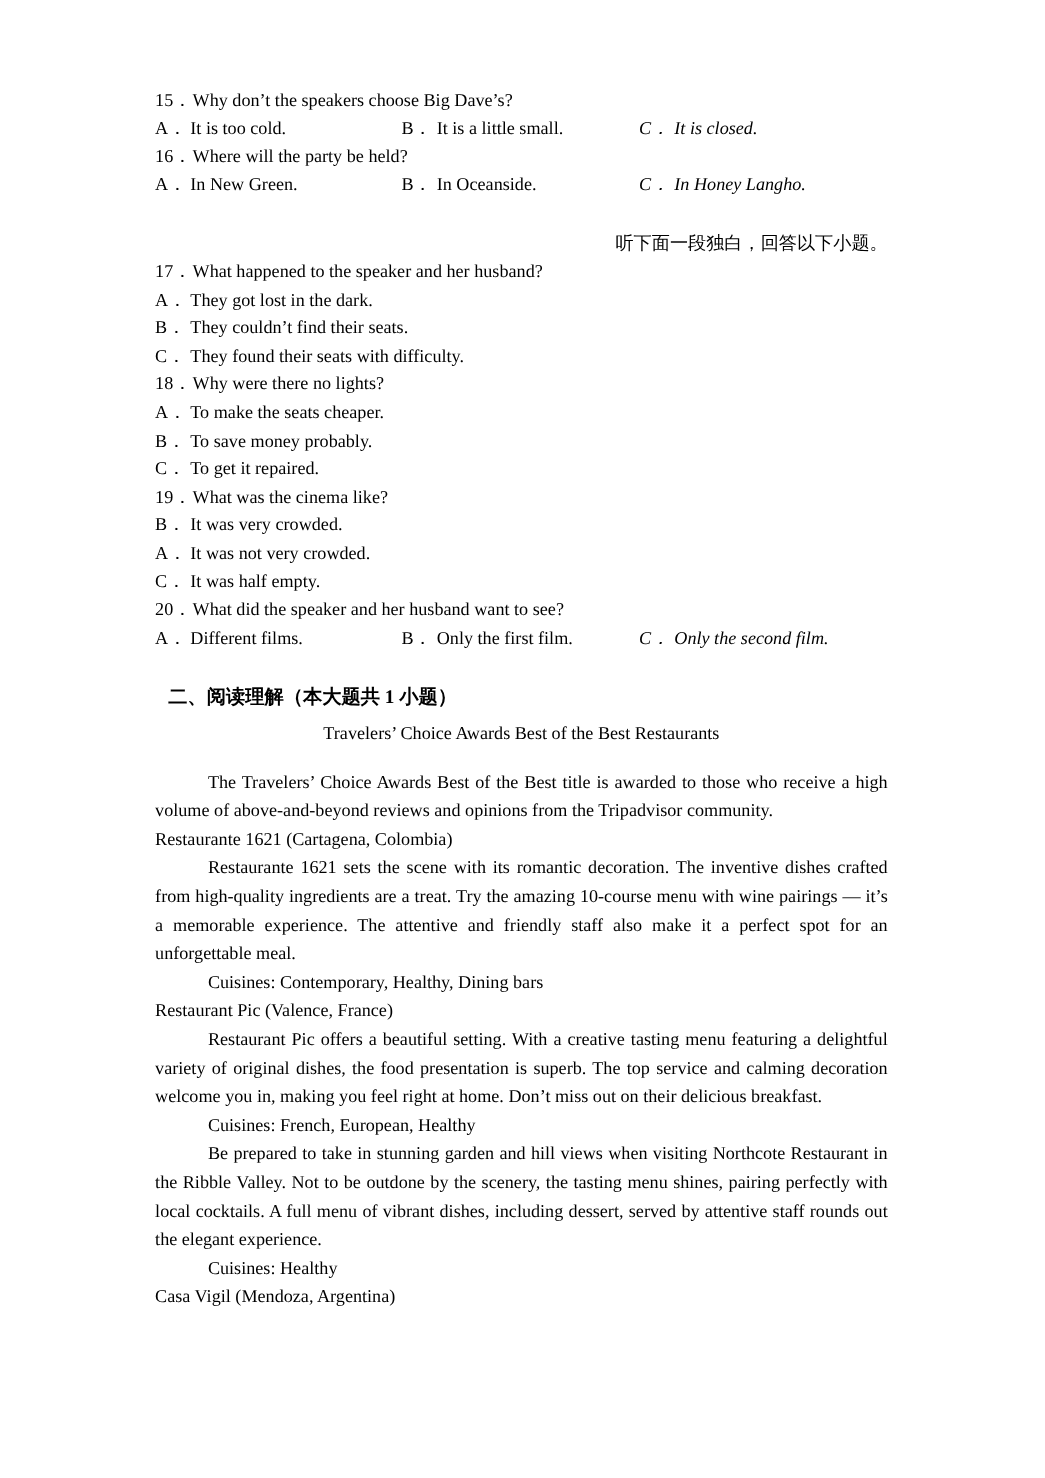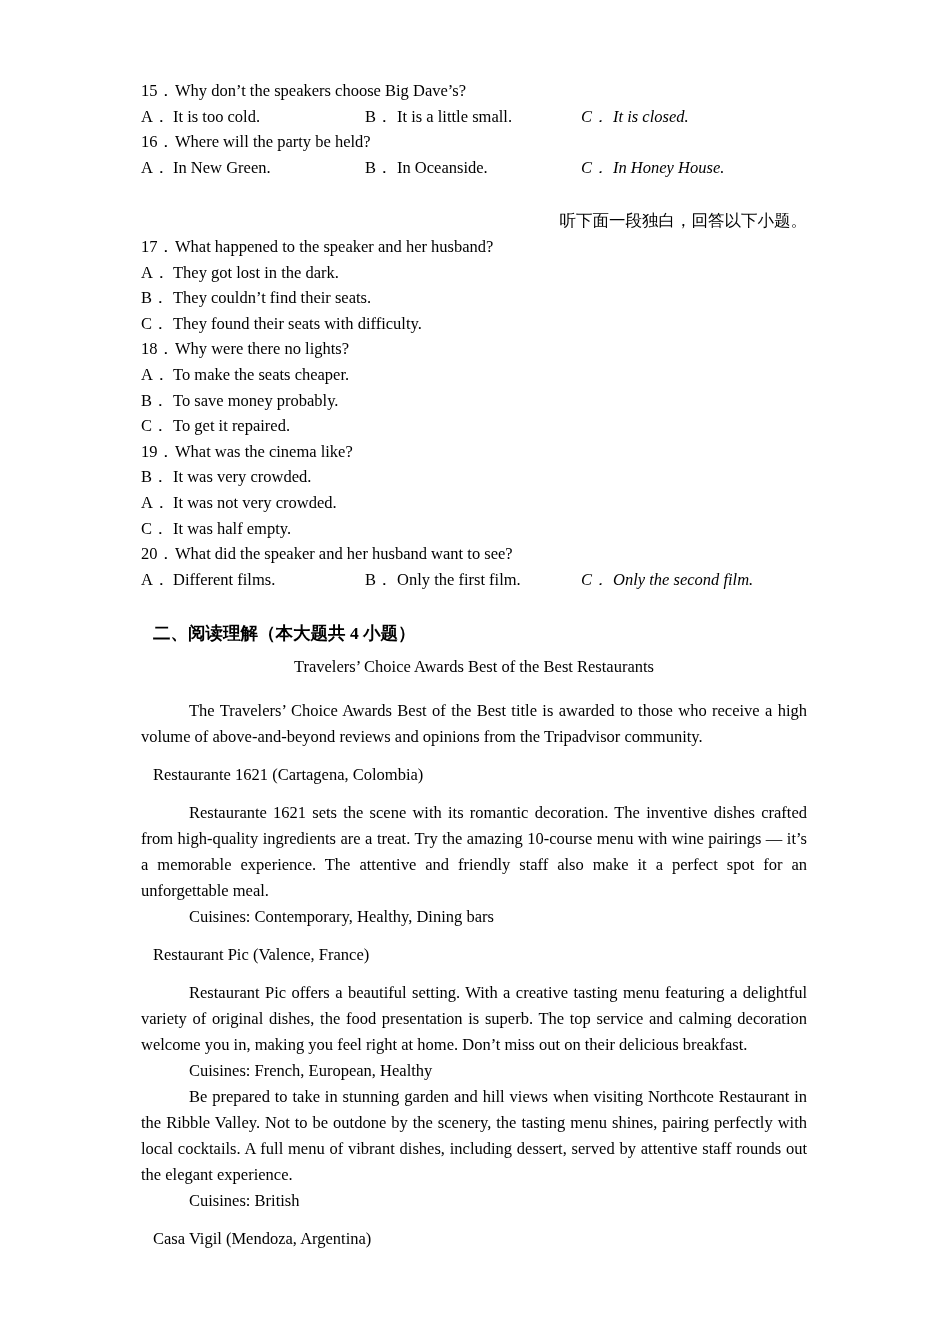--- a/index.html
+++ b/index.html
@@ -99,21 +99,21 @@
     line-height: 26px;
     text-align: justify;
     text-justify: inter-word;
     text-indent: 48px;
     margin: 0;
   }
   .heading-line {
     font-size: 16.5px;
     line-height: 26px;
     text-indent: 0;
-    margin: 12px;
+    margin: 0;
   }
   .cuisines {
     font-size: 16.5px;
     line-height: 26px;
     text-indent: 48px;
     margin: 0;
   }
 </style>
 </head>
 <body>
@@ -129,21 +129,21 @@
       <span class="opt col-b"><span class="lbl"><span>B</span><span class="sep">．</span></span><span>It is a little small.</span></span>
       <span class="opt col-c"><span class="lbl"><span>C</span><span class="sep">．</span></span><span>It is closed.</span></span>
     </div>
 
     <div class="q-line">
       <span class="q-num"><span>16</span><span class="sep">．</span></span><span>Where will the party be held?</span>
     </div>
     <div class="opt-row">
       <span class="opt col-a"><span class="lbl"><span>A</span><span class="sep">．</span></span><span>In New Green.</span></span>
       <span class="opt col-b"><span class="lbl"><span>B</span><span class="sep">．</span></span><span>In Oceanside.</span></span>
-      <span class="opt col-c"><span class="lbl"><span>C</span><span class="sep">．</span></span><span>In Honey House.</span></span>
+      <span class="opt col-c"><span class="lbl"><span>C</span><span class="sep">．</span></span><span>In Honey Langho.</span></span>
     </div>
 
     <div class="spacer-md"></div>
 
     <div class="cn-line">听下面一段独白，回答以下小题。</div>
 
     <div class="q-line">
       <span class="q-num"><span>17</span><span class="sep">．</span></span><span>What happened to the speaker and her husband?</span>
     </div>
     <div class="opt-stack"><span class="lbl"><span>A</span><span class="sep">．</span></span><span>They got lost in the dark.</span></div>
@@ -168,33 +168,33 @@
       <span class="q-num"><span>20</span><span class="sep">．</span></span><span>What did the speaker and her husband want to see?</span>
     </div>
     <div class="opt-row">
       <span class="opt col-a"><span class="lbl"><span>A</span><span class="sep">．</span></span><span>Different films.</span></span>
       <span class="opt col-b"><span class="lbl"><span>B</span><span class="sep">．</span></span><span>Only the first film.</span></span>
       <span class="opt col-c"><span class="lbl"><span>C</span><span class="sep">．</span></span><span>Only the second film.</span></span>
     </div>
 
     <div class="spacer-sm"></div>
 
-    <div class="section-head">二、阅读理解（本大题共 4 小题）</div>
+    <div class="section-head">二、阅读理解（本大题共 1 小题）</div>
 
     <div class="passage-title">Travelers’ Choice Awards Best of the Best Restaurants</div>
 
     <p class="para">The Travelers’ Choice Awards Best of the Best title is awarded to those who receive a high volume of above-and-beyond reviews and opinions from the Tripadvisor community.</p>
 
     <p class="heading-line">Restaurante 1621 (Cartagena, Colombia)</p>
     <p class="para">Restaurante 1621 sets the scene with its romantic decoration. The inventive dishes crafted from high-quality ingredients are a treat. Try the amazing 10-course menu with wine pairings — it’s a memorable experience. The attentive and friendly staff also make it a perfect spot for an unforgettable meal.</p>
     <p class="cuisines">Cuisines: Contemporary, Healthy, Dining bars</p>
 
     <p class="heading-line">Restaurant Pic (Valence, France)</p>
     <p class="para">Restaurant Pic offers a beautiful setting. With a creative tasting menu featuring a delightful variety of original dishes, the food presentation is superb. The top service and calming decoration welcome you in, making you feel right at home. Don’t miss out on their delicious breakfast.</p>
     <p class="cuisines">Cuisines: French, European, Healthy</p>
 
     <p class="para">Be prepared to take in stunning garden and hill views when visiting Northcote Restaurant in the Ribble Valley. Not to be outdone by the scenery, the tasting menu shines, pairing perfectly with local cocktails. A full menu of vibrant dishes, including dessert, served by attentive staff rounds out the elegant experience.</p>
-    <p class="cuisines">Cuisines: British</p>
+    <p class="cuisines">Cuisines: Healthy</p>
 
     <p class="heading-line">Casa Vigil (Mendoza, Argentina)</p>
 
   </div>
 </div>
 
 </body></html>

